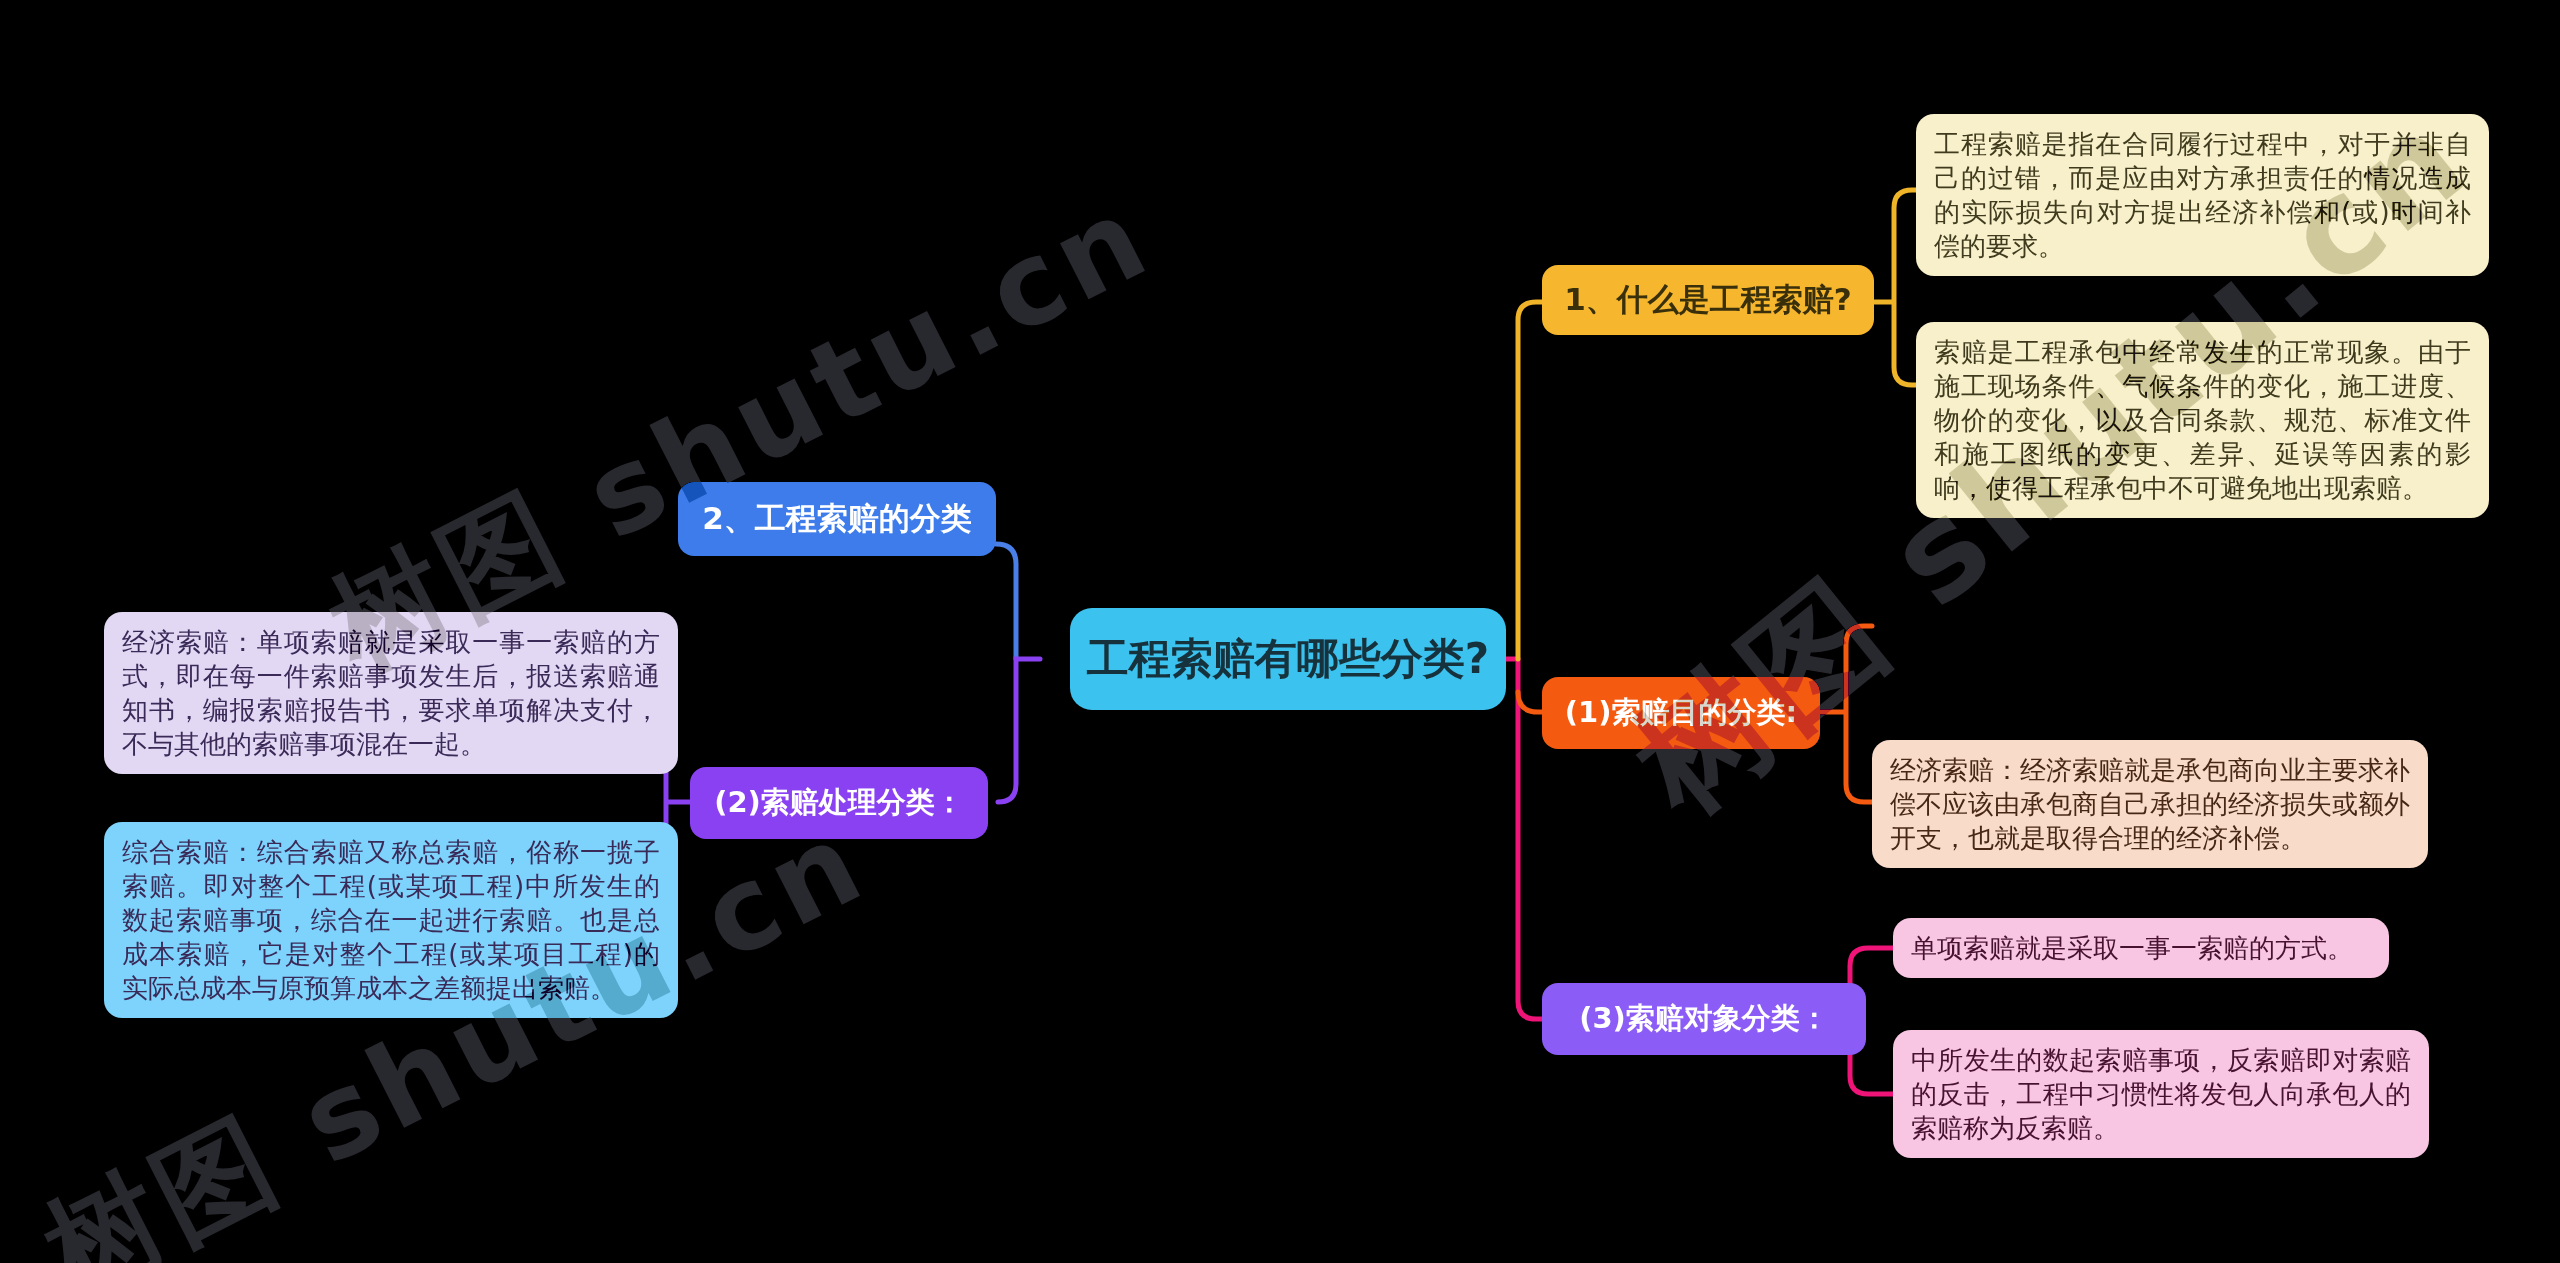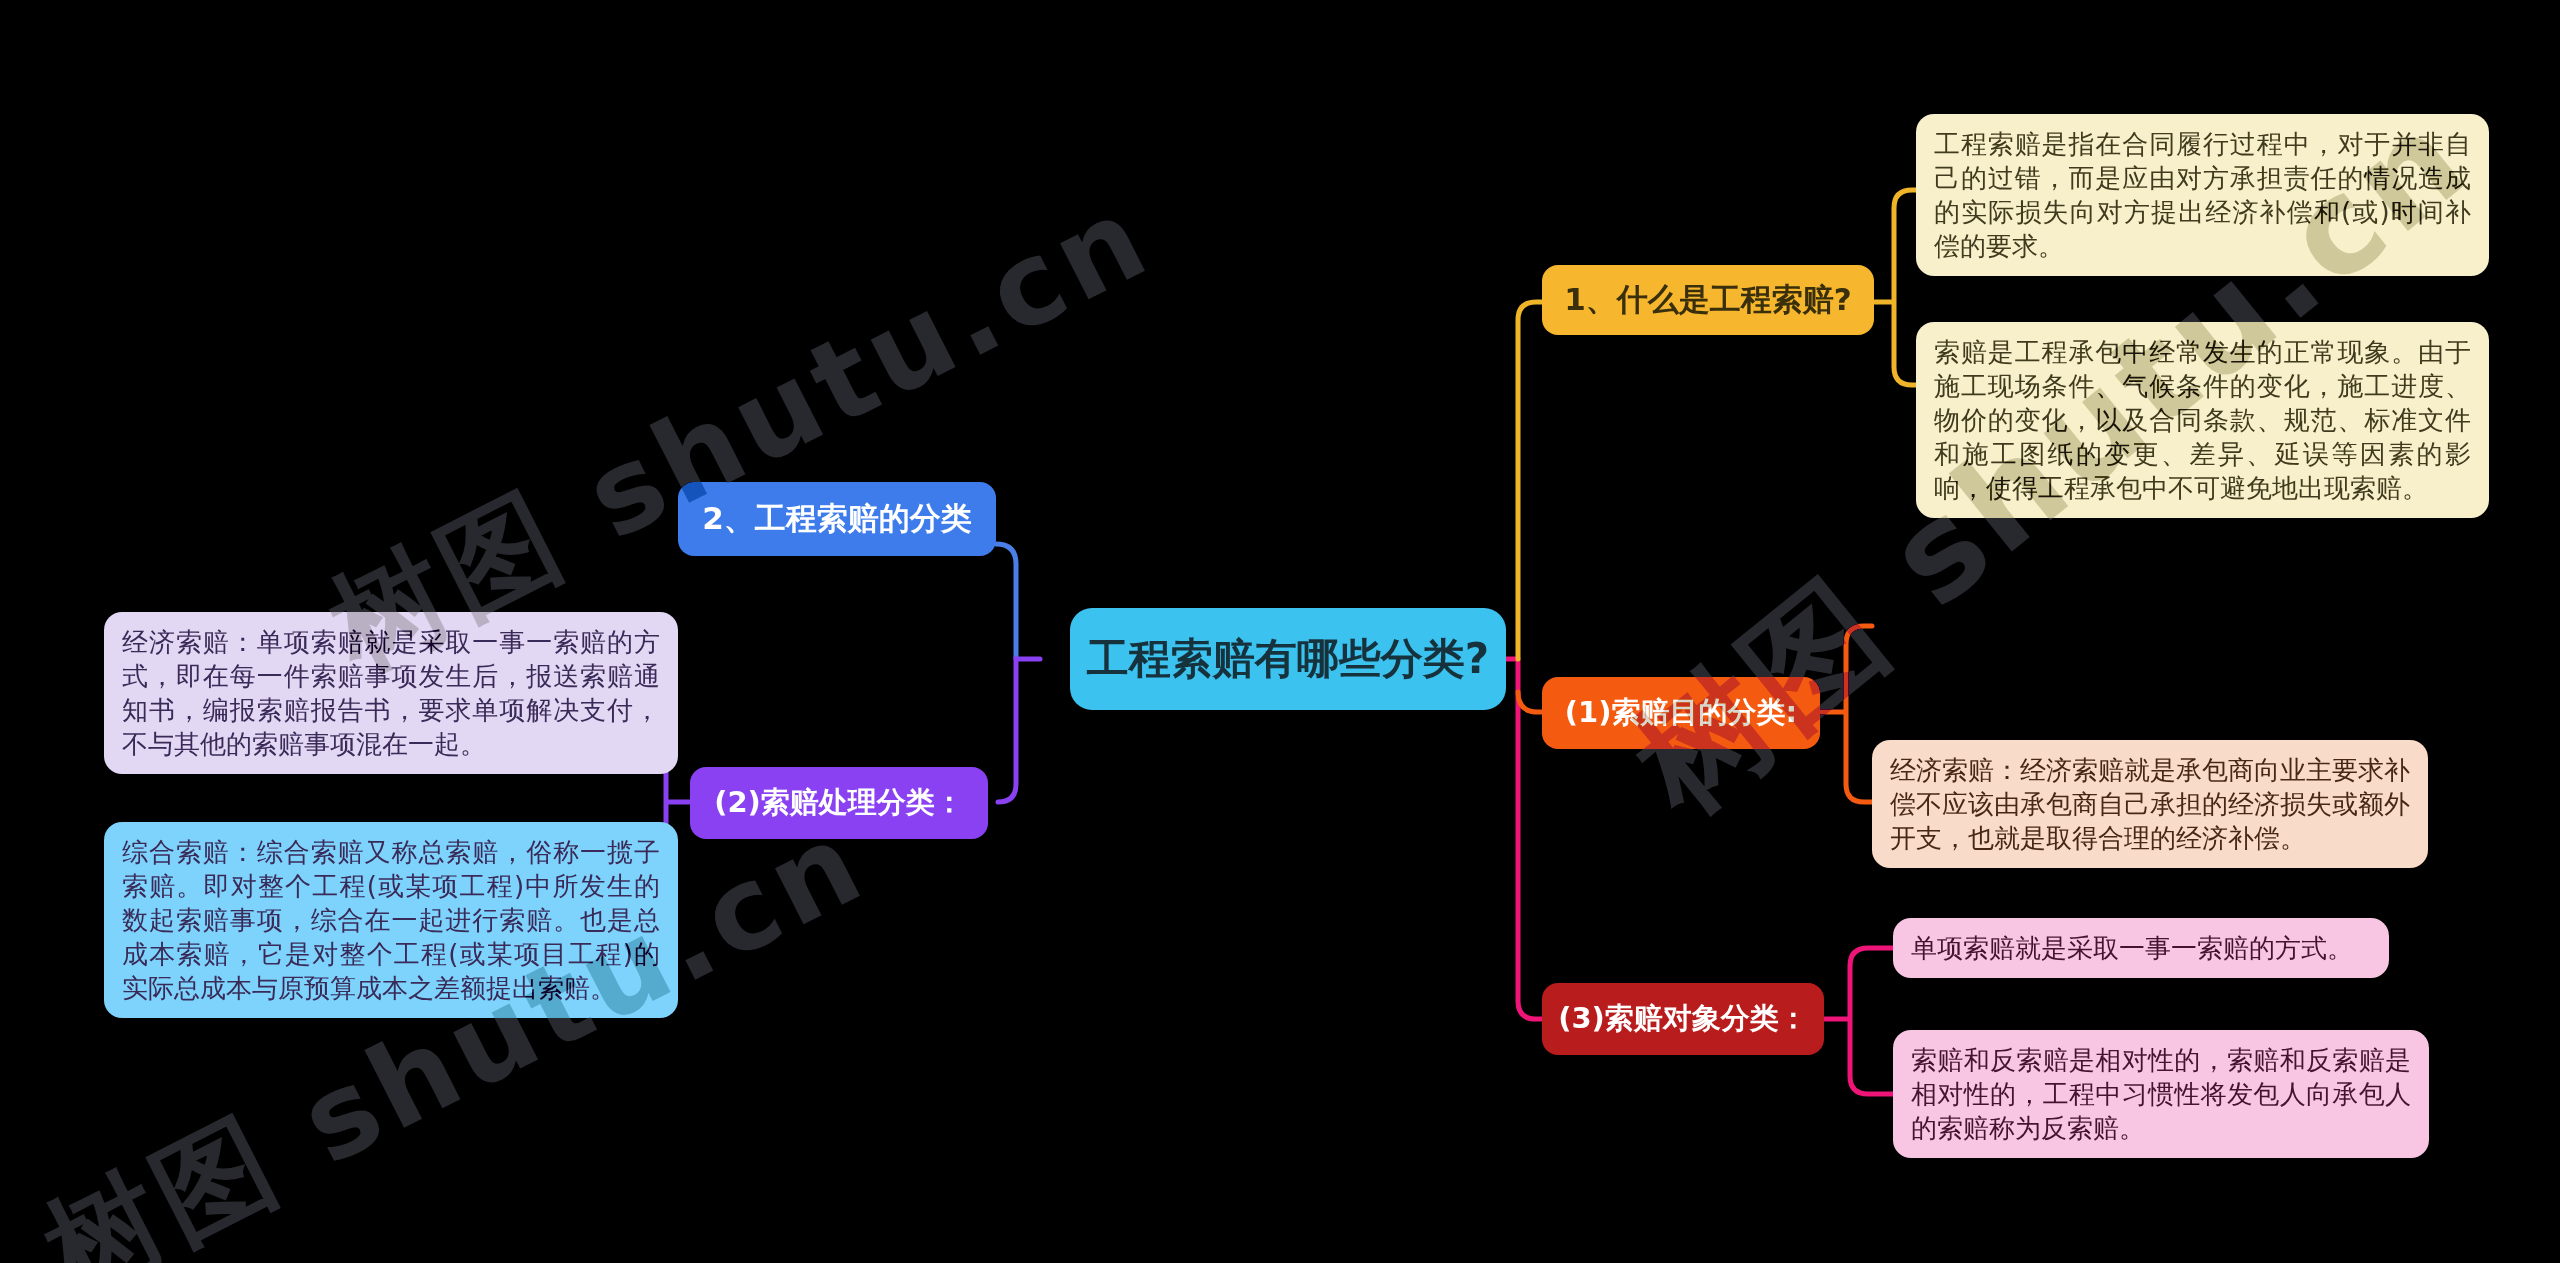--- a/index.html
+++ b/index.html
@@ -53,21 +53,21 @@
 
   <div class="node branch-node" style="left: 678px; top: 482px; width: 318px; height: 74px; background: rgb(61, 124, 234); color: rgb(255, 255, 255);">2、工程索赔的分类</div>
 
   <div class="node sub-node" style="left: 690px; top: 767px; width: 298px; height: 72px; background: rgb(138, 65, 242); color: rgb(255, 255, 255);">(2)索赔处理分类：</div>
   <div class="note" style="left: 104px; top: 612px; width: 538px; background: rgb(226, 216, 243); color: rgb(58, 42, 88);">经济索赔：单项索赔就是采取一事一索赔的方式，即在每一件索赔事项发生后，报送索赔通知书，编报索赔报告书，要求单项解决支付，不与其他的索赔事项混在一起。</div>
   <div class="note" style="left: 104px; top: 822px; width: 538px; background: #7dd3fc; color: rgb(58, 42, 88);">综合索赔：综合索赔又称总索赔，俗称一揽子索赔。即对整个工程(或某项工程)中所发生的数起索赔事项，综合在一起进行索赔。也是总成本索赔，它是对整个工程(或某项目工程)的实际总成本与原预算成本之差额提出索赔。</div>
 
   <div class="node sub-node" style="left: 1542px; top: 677px; width: 278px; height: 72px; background: rgb(244, 91, 17); color: rgb(255, 255, 255);">(1)索赔目的分类:</div>
   <div class="note" style="left: 1872px; top: 740px; width: 520px; background: rgb(248, 219, 201); color: rgb(71, 40, 22);">经济索赔：经济索赔就是承包商向业主要求补偿不应该由承包商自己承担的经济损失或额外开支，也就是取得合理的经济补偿。</div>
 
-  <div class="node sub-node" style="left: 1542px; top: 983px; width: 282px; height: 72px; background: #b91c1c; color: rgb(255, 255, 255);">(3)索赔对象分类：</div>
+  <div class="node sub-node" style="left: 1542px; top: 983px; width: 324px; height: 72px; background: #8b5cf6; color: rgb(255, 255, 255);">(3)索赔对象分类：</div>
   <div class="note" style="left: 1893px; top: 918px; width: 460px; background: rgb(248, 197, 226); color: rgb(70, 18, 48);">单项索赔就是采取一事一索赔的方式。</div>
-  <div class="note" style="left: 1893px; top: 1030px; width: 500px; background: rgb(248, 197, 226); color: rgb(70, 18, 48);">索赔和反索赔是相对性的，索赔和反索赔是相对性的，工程中习惯性将发包人向承包人的索赔称为反索赔。</div>
+  <div class="note" style="left: 1893px; top: 1030px; width: 500px; background: rgb(248, 197, 226); color: rgb(70, 18, 48);">中所发生的数起索赔事项，反索赔即对索赔的反击，工程中习惯性将发包人向承包人的索赔称为反索赔。</div>
 
   <div class="wm" style="left: 340px; top: 560px; font-size: 115px; transform: rotate(-27deg); color: rgb(42, 42, 49);">树图 shutu.cn</div>
   <div class="wm" style="left: 1655px; top: 695px; font-size: 132px; transform: rotate(-39deg); color: rgb(42, 42, 49);">树图 shutu.cn</div>
   <div class="wm" style="left: 55px; top: 1185px; font-size: 115px; transform: rotate(-27deg); color: rgb(42, 42, 49);">树图 shutu.cn</div>
 
 </div>
 
 </body></html>

